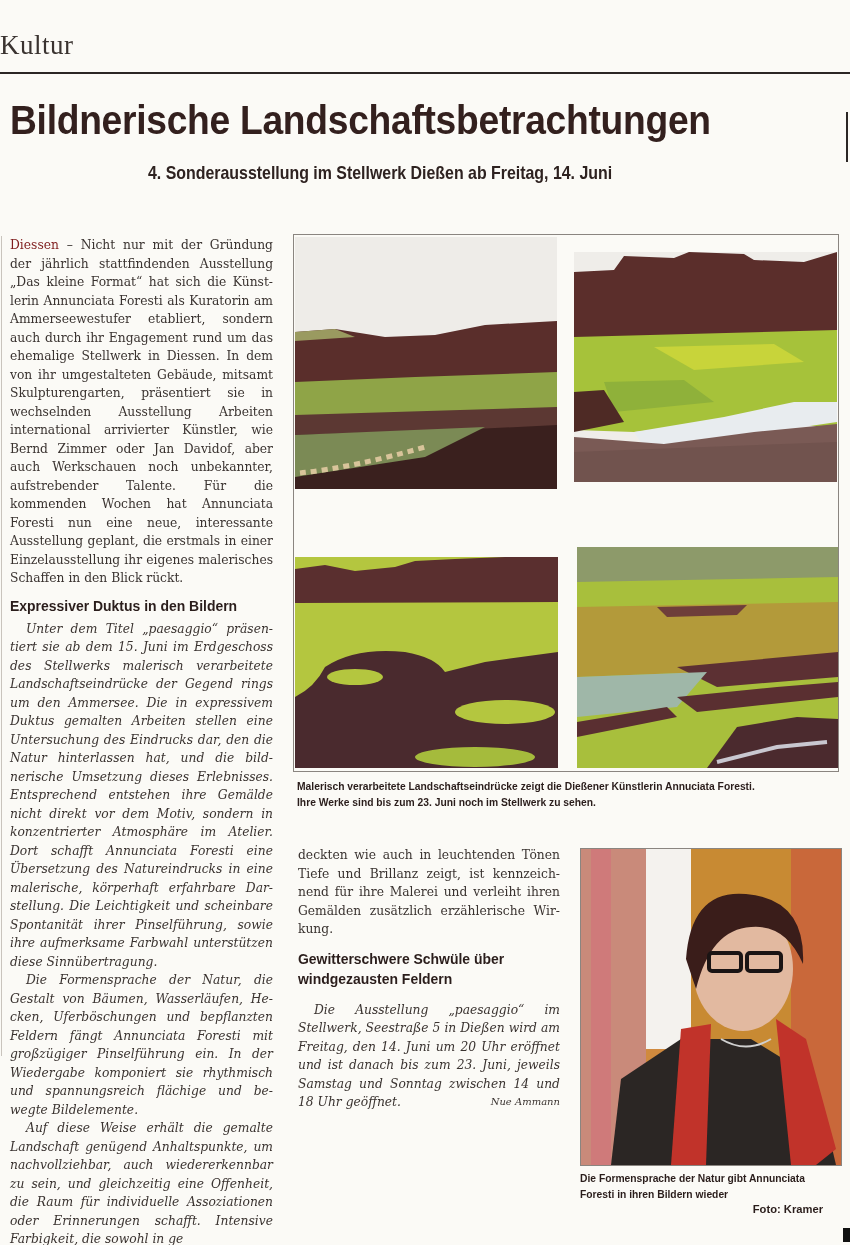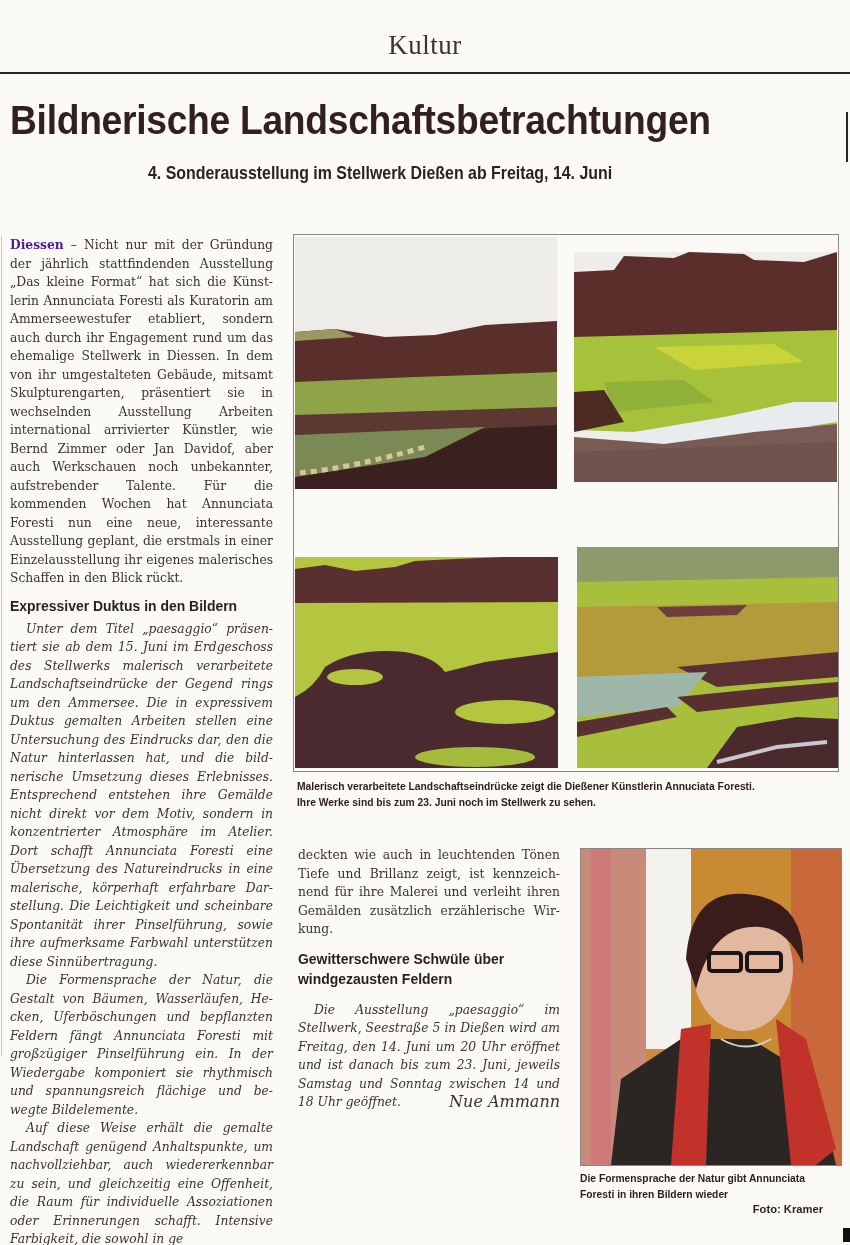--- a/index.html
+++ b/index.html
@@ -1,31 +1,31 @@
 <!DOCTYPE html>
 <html><head>
 <meta charset="utf-8">
 <style>
   html, body { margin:0; padding:0; }
   body { width:850px; height:1245px; background:#fbfaf6; position:relative; overflow:hidden; color:#2a2320; }
-  #ressort { position:absolute; left:0; width:850px; top:30px; text-align:center; font-family:"Liberation Serif", serif; font-size:27px; color:#3a3330; letter-spacing:0.5px; }
+  #ressort { position:absolute; left:0; width:850px; top:30px; text-align:left; font-family:"Liberation Serif", serif; font-size:27px; color:#3a3330; letter-spacing:0.5px; }
   #rule { position:absolute; left:0; top:72px; width:850px; height:2px; background:#2b2624; }
   #rightedge { position:absolute; left:846px; top:112px; width:2px; height:50px; background:#2b2624; }
   #headline { position:absolute; left:10px; top:98px; width:830px; font-family:"Liberation Sans", sans-serif; font-weight:bold; font-size:40px; color:#33201e; transform:scaleX(0.93); transform-origin:left top; letter-spacing:-0.3px; white-space:nowrap; }
   #subline { position:absolute; left:148px; top:162px; font-family:"Liberation Sans", sans-serif; font-weight:bold; font-size:18.5px; color:#2e2220; transform:scaleX(0.86); transform-origin:left top; white-space:nowrap; }
 
   .col { position:absolute; font-family:"DejaVu Serif", serif; font-size:12.3px; line-height:18.5px; color:#3a3330; text-align:justify; hyphens:manual; }
   .col p { margin:0; }
   .indent { text-indent:16px;font-style:italic; }
-  .lead { font-weight:bold; color:#4c1d95; }
+  .lead { font-weight:normal; color:#7f1d1d; }
   #col1 { left:10px; top:236px; width:263px; }
   #col2 { left:298px; top:846px; width:262px; }
   .subhead { font-family:"Liberation Sans", sans-serif; font-weight:bold; font-size:15.5px; line-height:20px; color:#2a1d1b; margin:8px 0 4px 0; transform:scaleX(0.9); transform-origin:left top; text-align:left; white-space:nowrap; }
   .info { font-style:italic; text-indent:16px; margin-top:12px !important; }
-  .author { font-style:italic; font-size:16px; float:right; }
+  .author { font-style:italic; font-size:10px; float:right; }
 
   .paint { position:absolute; overflow:hidden; }
   #frame { position:absolute; left:293px; top:234px; width:544px; height:536px; border:1px solid #8a8580; background:#fbfaf6; }
   #p1 { left:295px; top:237px; width:262px; height:252px; }
   #p2 { left:574px; top:252px; width:263px; height:230px; }
   #p3 { left:295px; top:557px; width:263px; height:211px; }
   #p4 { left:577px; top:547px; width:261px; height:221px; }
 
   .caption { position:absolute; font-family:"Liberation Sans", sans-serif; font-weight:bold; font-size:11.2px; line-height:16px; color:#2a1d1b; }
   #cap1 { left:297px; top:778px; width:548px; transform:scaleX(0.92); transform-origin:left top; white-space:nowrap; }

